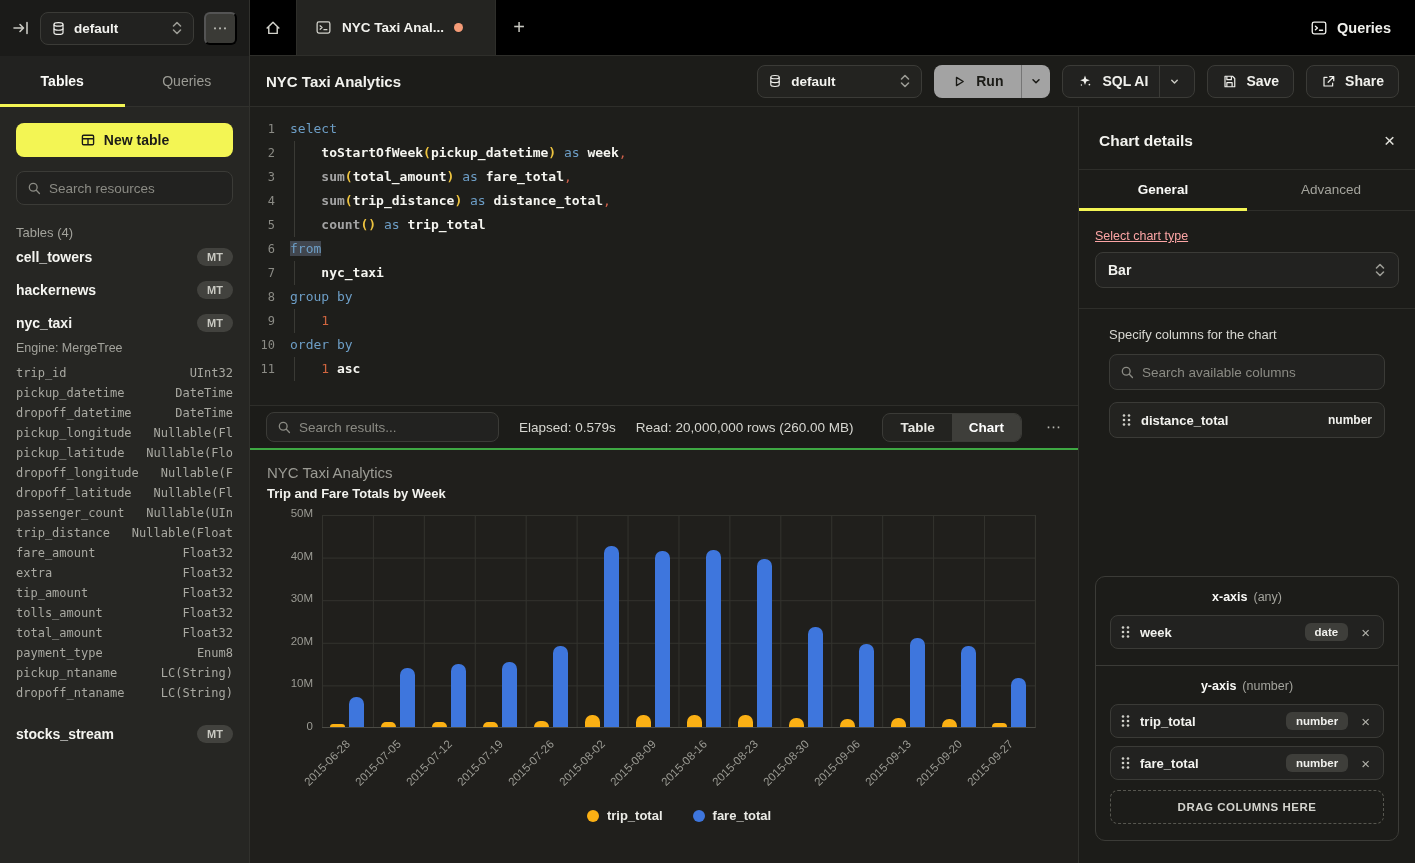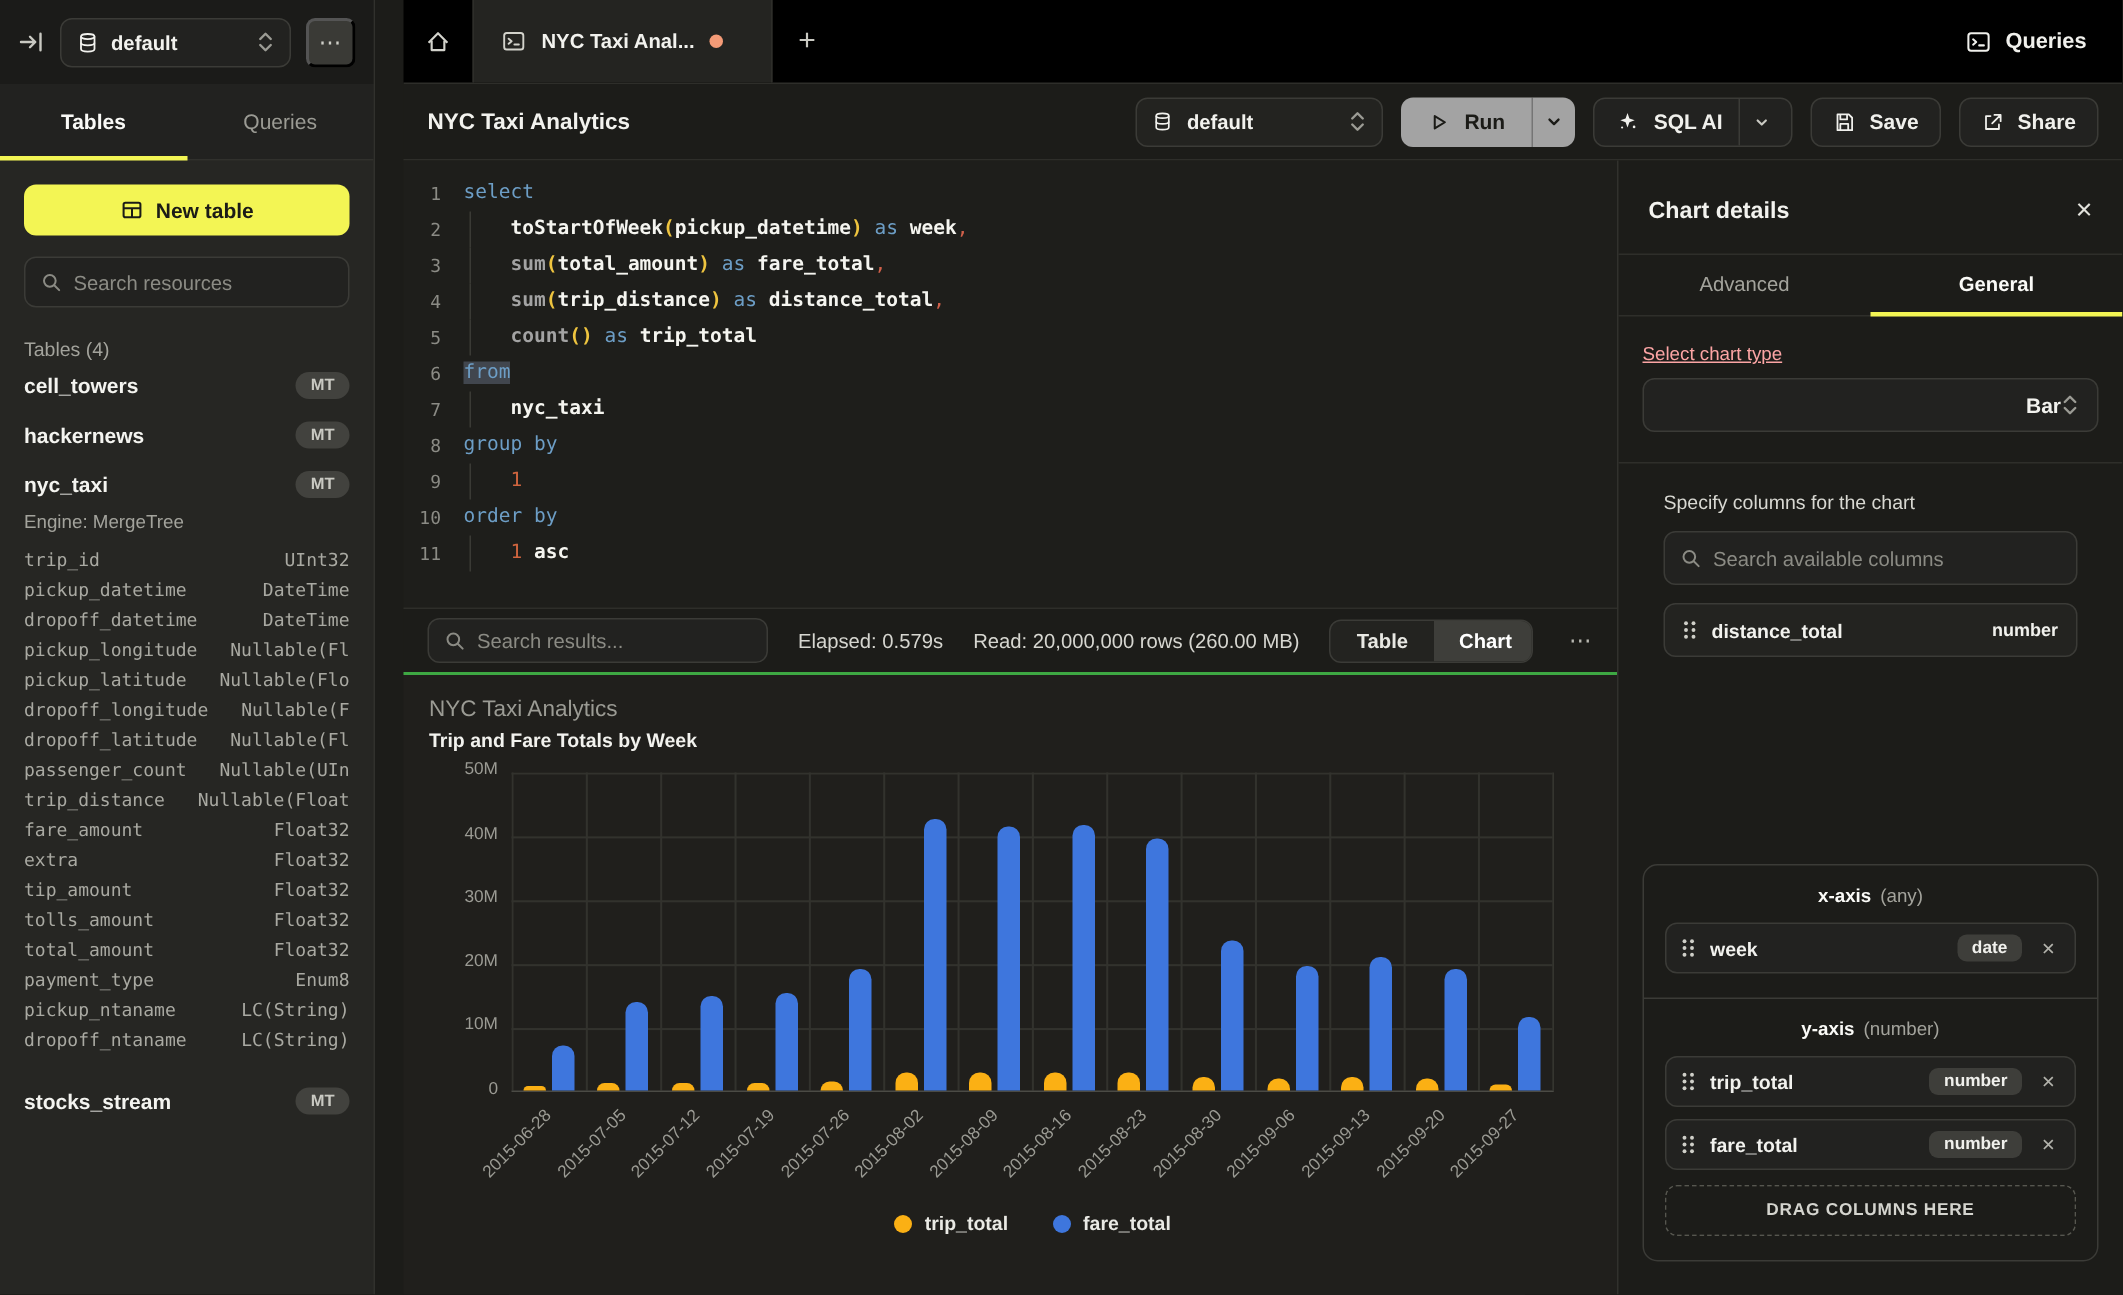--- a/index.html
+++ b/index.html
@@ -1,18 +1,18 @@
 <!DOCTYPE html>
 <html><head>
 <meta charset="utf-8">
 <style>
   * { margin:0; padding:0; box-sizing:border-box; }
   html,body { width:1415px; height:863px; overflow:hidden; background:#1c1c19;
     font-family:"Liberation Sans", sans-serif; color:#f2f2ee; }
-  .app { display:flex; width:1415px; height:863px;gap:19px; }
+  .app { display:flex; width:1415px; height:863px; }
 
   
   .sidebar { width:250px; flex:0 0 250px; background:#262623; border-right:1px solid #31312d; display:flex; flex-direction:column; }
   .side-top { height:56px; background:#1b1b19; display:flex; align-items:center; padding:0 12px; gap:10px; }
   .icon-btn { background:none; border:none; color:#c9c9c2; display:flex; align-items:center; justify-content:center; cursor:pointer; }
   .db-pill { flex:1; height:33px; background:#222220; border:1px solid #3b3b37; border-radius:8px; display:flex; align-items:center; gap:8px; padding:0 10px; color:#f2f2ee; font-size:13.5px; font-weight:600; }
   .db-pill .grow { flex:1; }
   .more-btn { width:33px; height:33px; border-radius:6px; background:#3a3a36; color:#cfcfc8; font-size:15px; letter-spacing:1px; display:flex; align-items:center; justify-content:center; }
   .side-tabs { height:51px; display:flex; border-bottom:1px solid #31312d; background:#222220; }
   .side-tab { flex:1; display:flex; align-items:center; justify-content:center; font-size:14px; color:#9b9b94; position:relative; cursor:pointer; }
@@ -106,21 +106,21 @@
   .details { width:337px; flex:0 0 337px; border-left:1px solid #31312d; background:#1c1c19; display:flex; flex-direction:column; }
   .det-head { padding:24px 20px 19px; display:flex; align-items:center; justify-content:space-between; border-bottom:1px solid #2e2e2a; }
   .det-title { font-size:15.5px; font-weight:700; }
   .det-close { font-size:19px; color:#e2e2dc; line-height:1; cursor:pointer; }
   .det-tabs { display:flex; border-bottom:1px solid #2e2e2a; }
   .det-tab { flex:1; text-align:center; padding:12px 0 13px; font-size:13.5px; color:#a3a39c; position:relative; cursor:pointer; }
   .det-tab.active { color:#fafaf7; font-weight:600; }
   .det-tab.active::after { content:''; position:absolute; left:0; right:0; bottom:-1px; height:3px; background:#f3f554; }
   .det-body { flex:1; display:flex; flex-direction:column; padding:18px 16px 22px; min-height:0; }
   .det-label { font-size:12.5px; color:#fca5a5; margin-bottom:9px;text-decoration:underline; }
-  .det-select { height:36px; border:1px solid #3b3b37; border-radius:8px; background:#222220; display:flex; align-items:center; justify-content:flex-end; padding:0 12px; font-size:14px; font-weight:600; cursor:pointer; }
+  .det-select { height:36px; border:1px solid #3b3b37; border-radius:8px; background:#222220; display:flex; align-items:center; justify-content:space-between; padding:0 12px; font-size:14px; font-weight:600; cursor:pointer; }
   .det-divider { height:1px; background:#2e2e2a; margin:20px -16px 0; }
   .spec-wrap { padding:18px 14px 0; }
   .spec-label { font-size:13px; color:#d8d8d2; margin-bottom:12px; }
   .avail-row { margin-top:12px; height:36px; border:1px solid #3b3b37; border-radius:8px; background:#232320; display:flex; align-items:center; gap:10px; padding:0 12px; cursor:grab; }
   .avail-row .nm { font-size:13px; font-weight:700; flex:1; }
   .avail-row .tp { font-size:12px; font-weight:700; color:#f0f0ec; }
   .det-spacer { flex:1; }
   .axis-box { border:1px solid #3b3b37; border-radius:10px; }
   .axis-sec { padding:13px 14px 16px; }
   .axis-sec + .axis-sec { border-top:1px solid #3b3b37; }
@@ -579,22 +579,22 @@
           </div>
         </div>
       </div>
 
       <aside class="details">
         <div class="det-head">
           <span class="det-title">Chart details</span>
           <span class="det-close">×</span>
         </div>
         <div class="det-tabs">
+          <div class="det-tab active">General</div>
           <div class="det-tab">Advanced</div>
-          <div class="det-tab active">General</div>
         </div>
         <div class="det-body">
           <div class="det-label">Select chart type</div>
           <div class="det-select">
             <span>Bar</span>
             <span>
               <svg width="12" height="14" viewBox="0 0 12 14" fill="none" stroke="#9b9b94" stroke-width="1.6" stroke-linecap="round" stroke-linejoin="round">
                   <path d="M2.5 5 6 1.5 9.5 5M2.5 9 6 12.5 9.5 9"></path>
                 </svg>
             </span>

